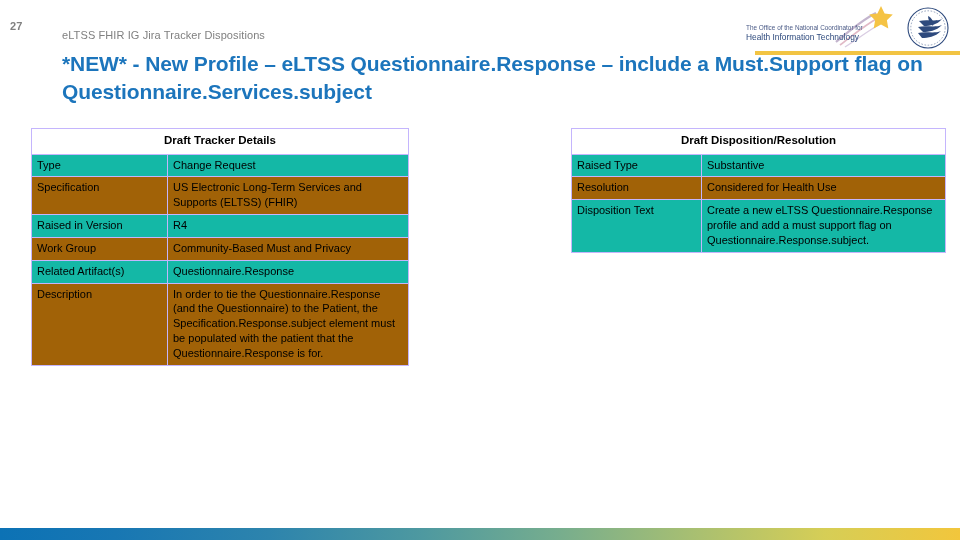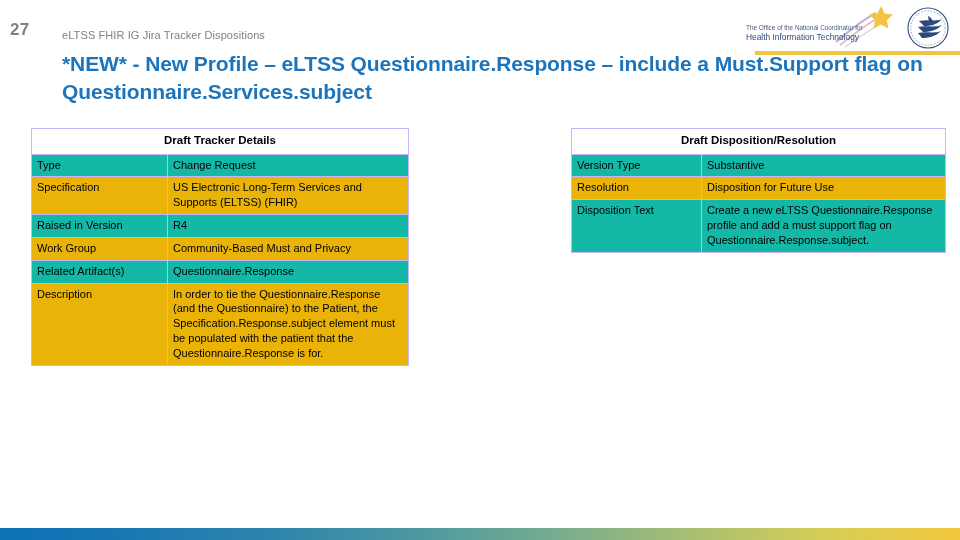--- a/index.html
+++ b/index.html
@@ -20,21 +20,21 @@
     position: absolute;
     top: 20px;
     left: 0;
     width: 960px;
     height: 16px;
   }
   .page-number {
     position: absolute;
     left: 10px;
     top: 0;
-    font-size: 17px;
+    font-size: 11px;
     font-weight: bold;
     color: #808080;
     letter-spacing: 0.2px;
   }
   .header-label {
     position: absolute;
     left: 62px;
     top: 9px;
     font-size: 11px;
     color: #808080;
@@ -104,21 +104,21 @@
     text-align: left;
   }
   .tbl th.caption {
     text-align: center;
     font-weight: bold;
     font-size: 11.5px;
     background: #ffffff;
     padding: 4px 5px 5px 5px;
   }
   .row-shade td { background: #14b8a6; }
-  .row-plain td { background: #eab308; margin-left: 20px; }
+  .row-plain td { background: #a16207; margin-left: 20px; }
 
   
   #tracker-table {
     left: 31px;
     top: 128px;
     width: 377px;
   }
   #tracker-table col.lbl { width: 136px; }
   #tracker-table col.val { width: 241px; }
 
@@ -235,26 +235,26 @@
       <col class="lbl">
       <col class="val">
     </colgroup>
   <thead>
     <tr>
       <th class="caption" colspan="2">Draft Disposition/Resolution</th>
     </tr>
   </thead>
   <tbody>
     <tr class="row-shade">
-      <td>Version Type</td>
+      <td>Raised Type</td>
       <td>Substantive</td>
     </tr>
     <tr class="row-plain">
       <td>Resolution</td>
-      <td>Disposition for Future Use</td>
+      <td>Considered for Health Use</td>
     </tr>
     <tr class="row-shade">
       <td>Disposition Text</td>
       <td class="desc-cell">Create a new eLTSS Questionnaire.Response profile and add a must support flag on Questionnaire.Response.subject.</td>
     </tr>
   </tbody>
 </table>
 
 <div class="bottom-bar"></div>
 

